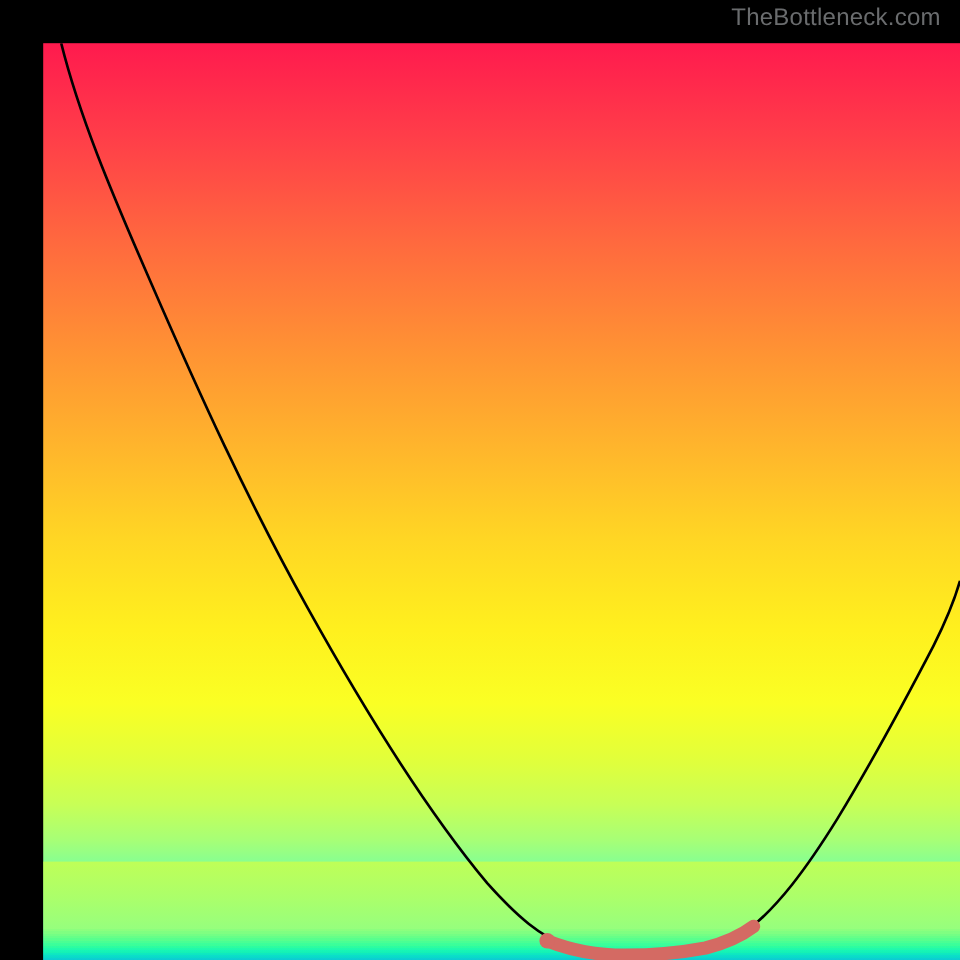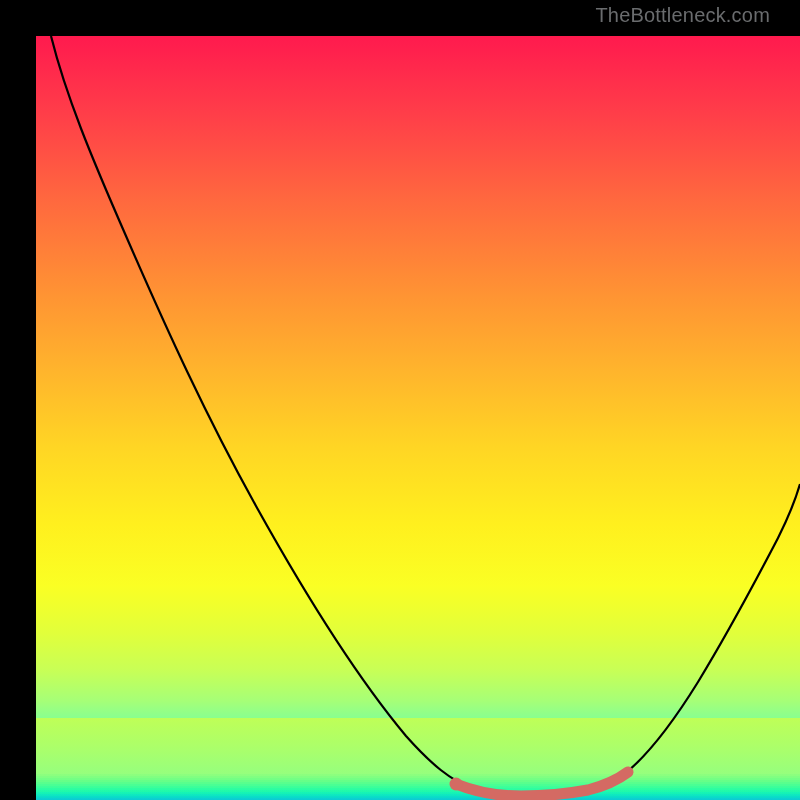--- a/index.html
+++ b/index.html
@@ -79,21 +79,21 @@
   }
   svg.curve {
     position: absolute;
     inset: 0;
     width: 764px;
     height: 764px;
   }
   .watermark {
     position: absolute;
     top: 4px;
-    right: 30px;
+    right: 16px;
     font-size: 20px;
     color: #6a6c6e;
     letter-spacing: 0.2px;
     font-weight: 500;
   }
 </style>
 </head>
 <body>
 
 <div class="frame">

